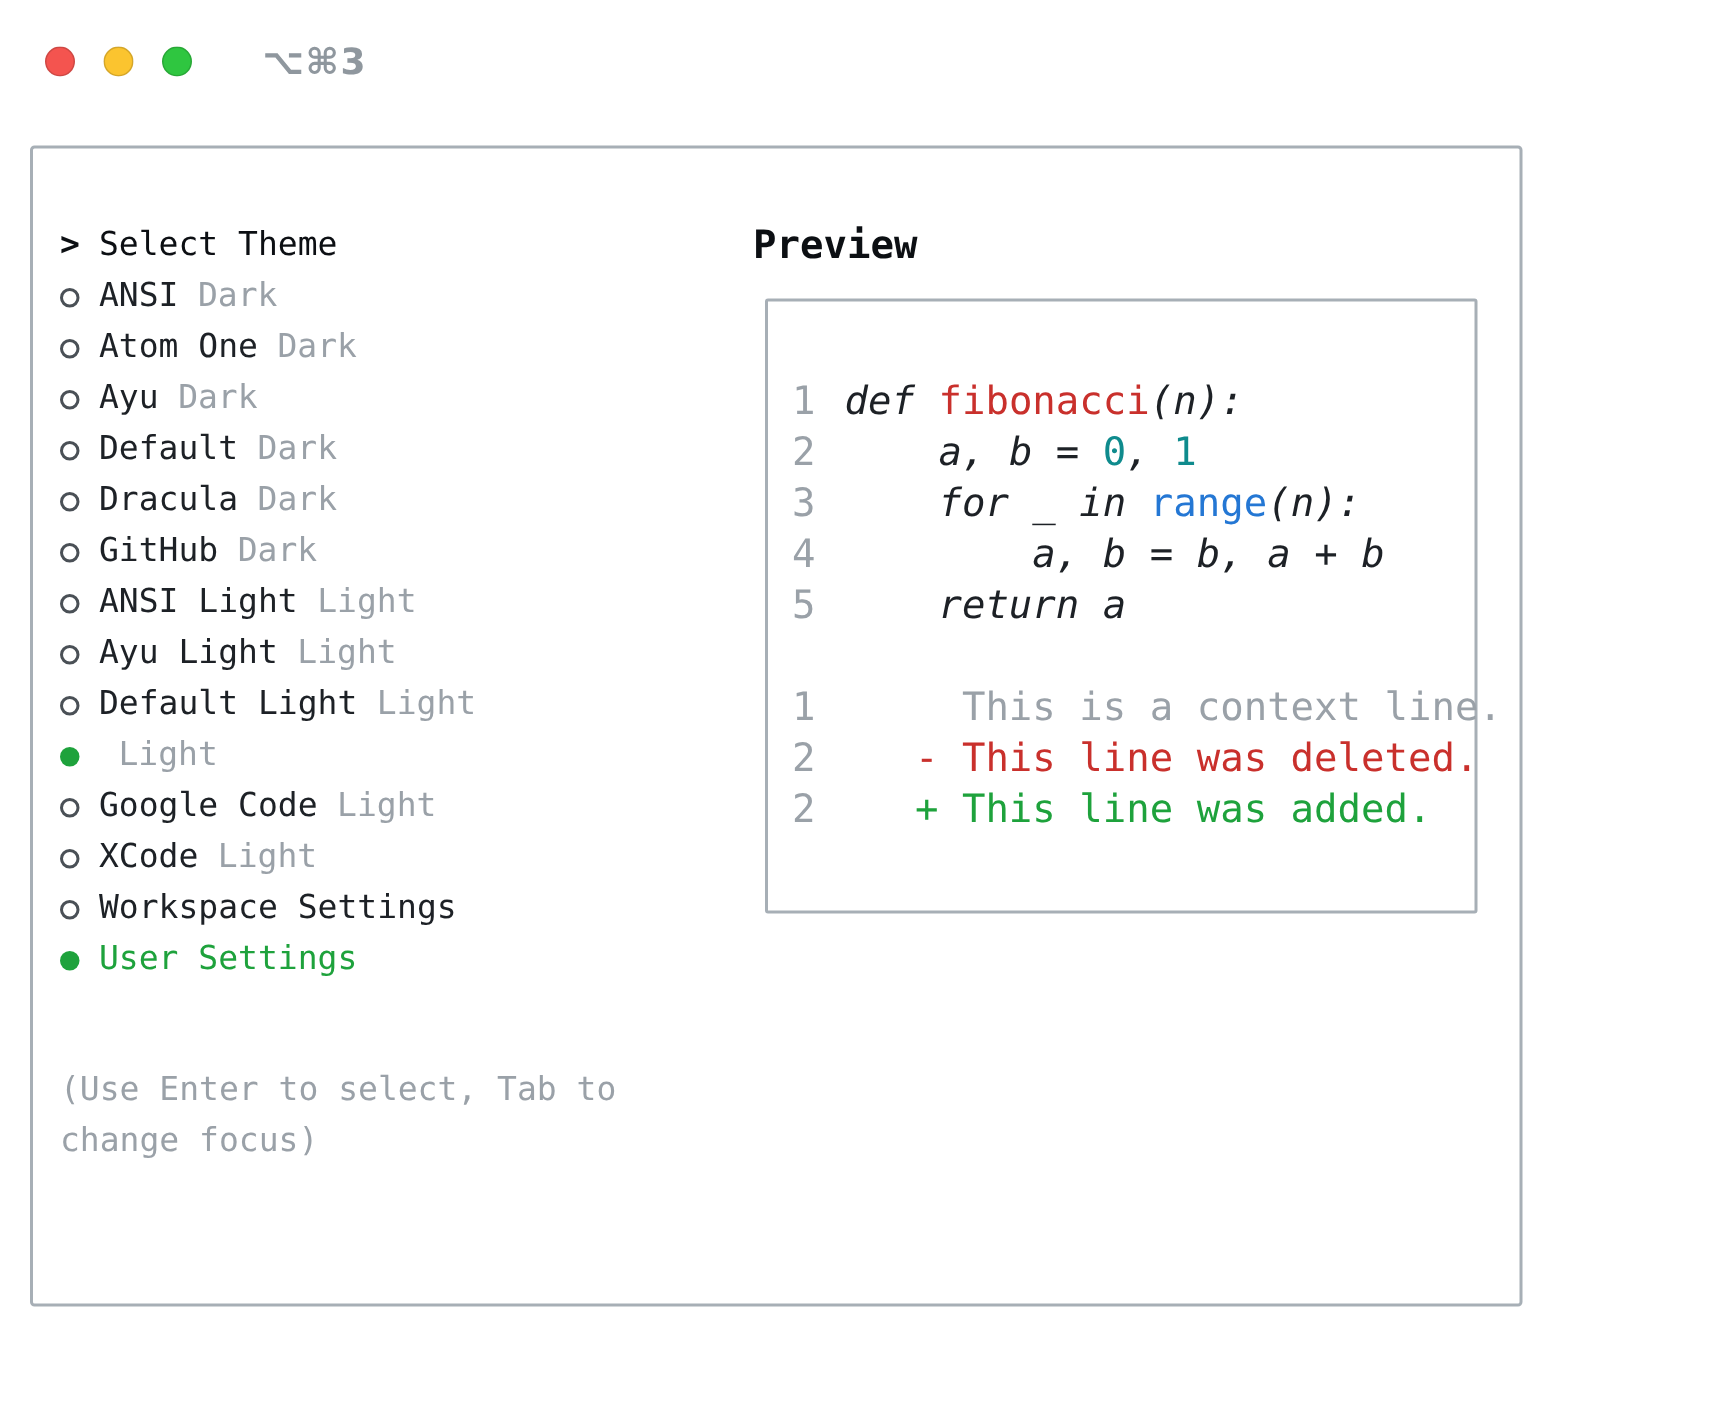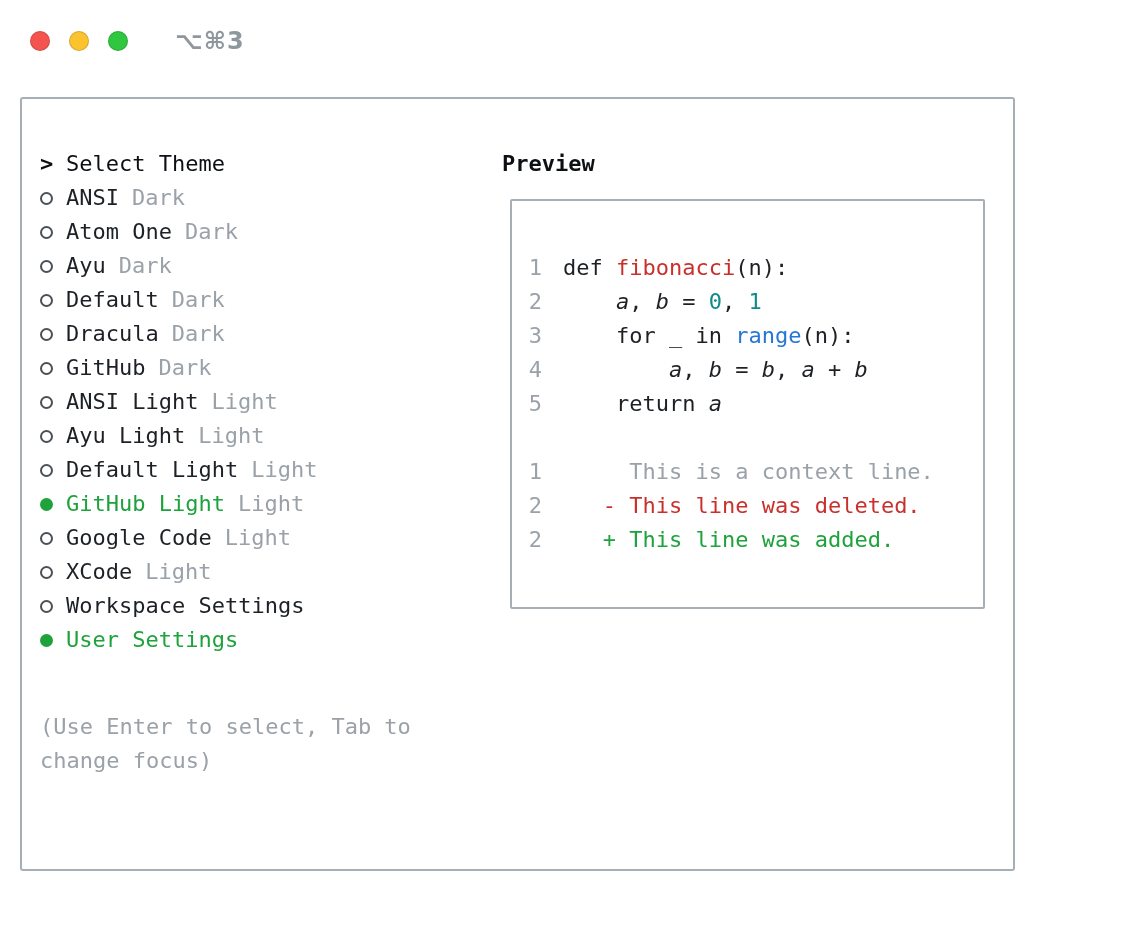--- a/index.html
+++ b/index.html
@@ -38,31 +38,31 @@
   .bullet.on  { background:var(--green); }
   .prompt { font-weight:bold; color:#0c0f13; }
   .title-text { font-weight:normal; color:#0c0f13; }
   .label { color:var(--text); white-space:pre; }
   .label.sel { color:var(--green); }
   .variant { color:var(--gray); margin-left:13px; white-space:pre; }
   .apply-title { margin-top:34px; }
   .hint { margin-top:53px; color:var(--gray); max-width:432px; }
 
   
-  .right { flex:1; font-size:22px; line-height:34px; }
+  .right { flex:1; font-size:26px; line-height:34px; }
   .preview-title { font-weight:bold; height:34px; color:#0c0f13; }
   .preview-box {
     margin-top:18px; margin-left:8px; width:475px;
     border:2px solid var(--border); border-radius:2px;
     padding:50px 16px;
   }
   .cline { display:flex; align-items:center; height:34px; white-space:pre; }
   .lnum { width:14px; text-align:right; margin-right:21px; color:var(--gray); flex:none; }
   .codetext { white-space:pre; color:var(--text); }
-  .tok-plain   { color:var(--text); }
+  .tok-plain   { color:var(--text);font-style:italic; }
   .tok-func    { color:var(--red); }
   .tok-number  { color:var(--teal); }
   .tok-builtin { color:var(--blue); }
   .tok-var     { font-style:italic; color:var(--text); }
   .diff-context { color:var(--gray); }
   .diff-deleted { color:var(--red);text-align:right; }
   .diff-added   { color:var(--green); }
   .blank { height:34px; }
 </style>
 </head>
@@ -144,21 +144,20 @@
           <span class="slot">
             <span class="bullet off"></span>
           </span>
           <span class="label">Default Light</span>
           <span class="variant">Light</span>
         </div>
         <div class="row">
           <span class="slot">
             <span class="bullet on"></span>
           </span>
-          <span class="label sel">GitHub Light</span>
           <span class="variant">Light</span>
         </div>
         <div class="row">
           <span class="slot">
             <span class="bullet off"></span>
           </span>
           <span class="label">Google Code</span>
           <span class="variant">Light</span>
         </div>
         <div class="row">

